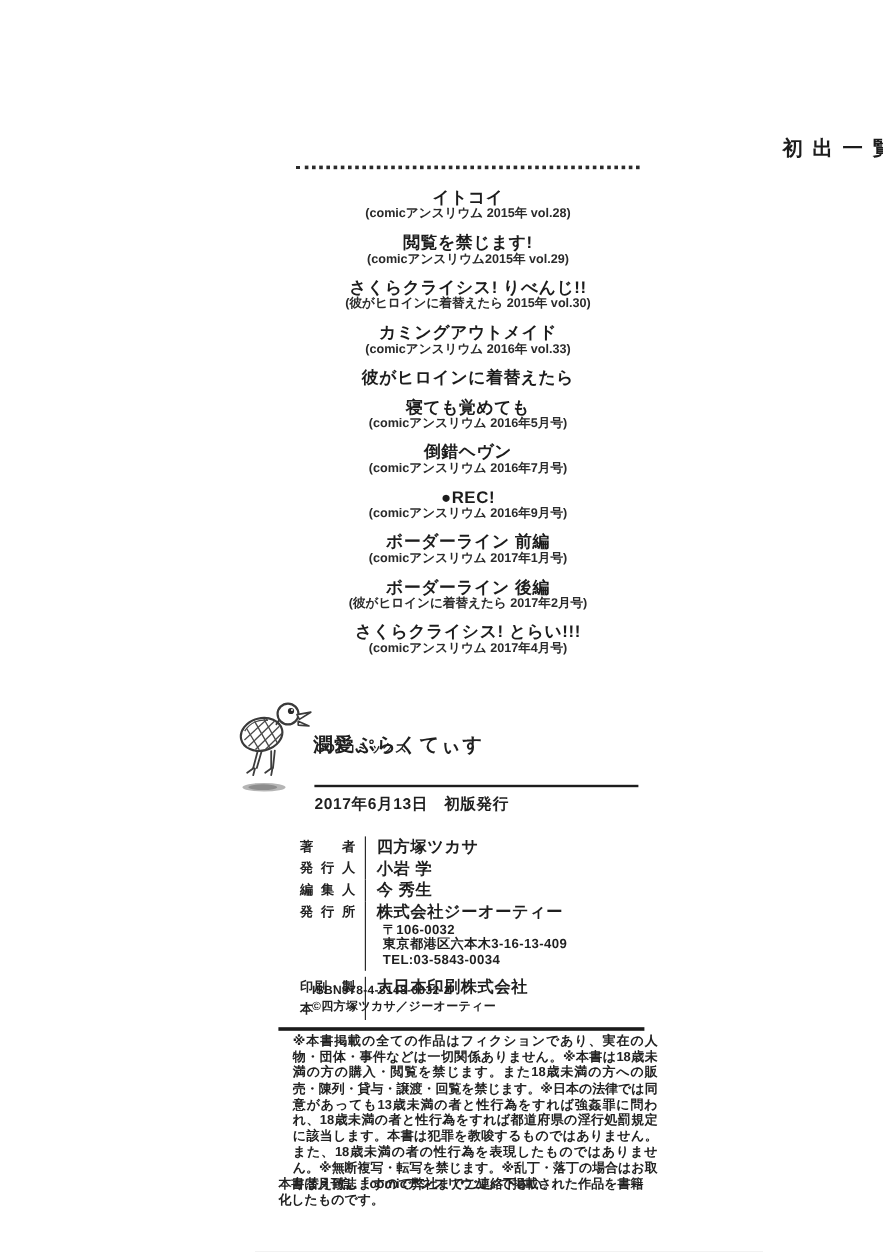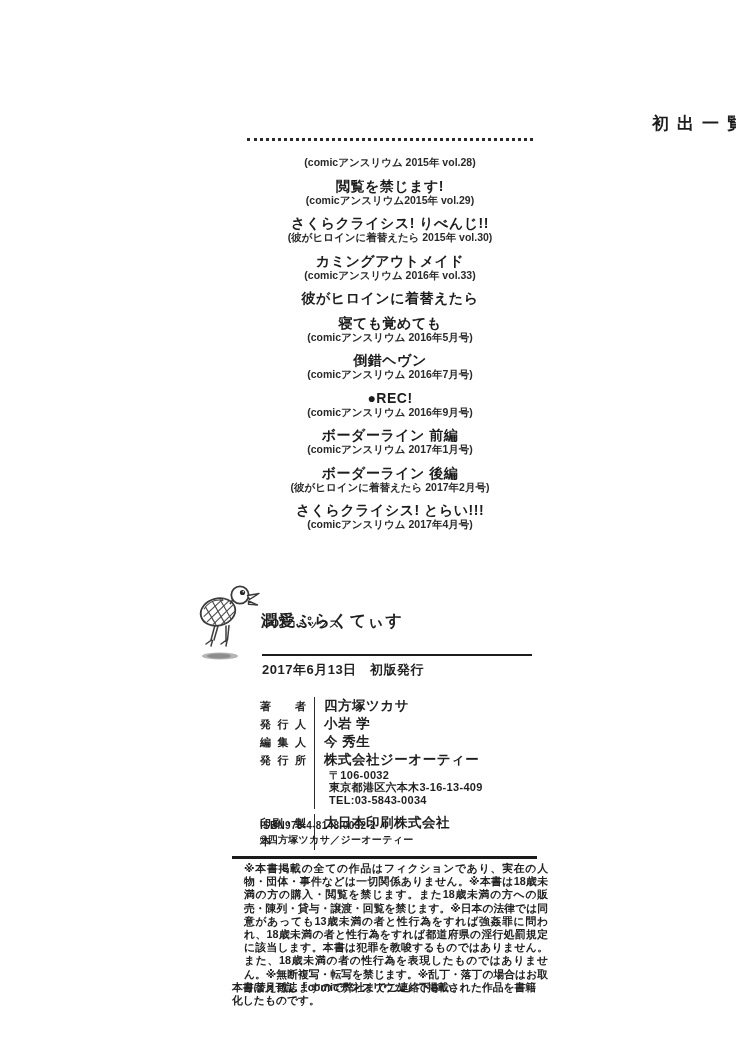--- a/index.html
+++ b/index.html
@@ -62,21 +62,21 @@
     font-size: 16px; font-weight: 700; letter-spacing: 1.5px;
   }
   .title-rule {
     position: absolute; left: 262px; top: 654px;
     width: 270px; height: 2.4px; background: #1d1d1d;
   }
   .edition-date {
     position: absolute; left: 262px; top: 661px;
     font-size: 13px; font-weight: 700; letter-spacing: 0.5px;
   }
-  .credits { position: absolute; left: 260px; top: 697px; width: 280px; }
+  .credits { position: absolute; left: 250px; top: 697px; width: 280px; }
   .credit-row { display: flex; }
   .credit-label {
     display: inline-block;
     width: 46px;
     flex: 0 0 46px;
     font-size: 11px;
     font-weight: 700;
     line-height: 18px;
     text-align: justify;
     text-align-last: justify;
@@ -125,20 +125,21 @@
 </head>
 <body>
 
 <div class="page">
 
   <div class="list-title">初出一覧</div>
   <div class="dotted-divider"></div>
 
   <div class="entries">
     <div class="entry">
+      <div class="entry-title">イトコイ</div>
       <div class="entry-src">(comicアンスリウム 2015年 vol.28)</div>
     </div>
     <div class="entry">
       <div class="entry-title">閲覧を禁じます!</div>
       <div class="entry-src">(comicアンスリウム2015年 vol.29)</div>
     </div>
     <div class="entry">
       <div class="entry-title">さくらクライシス! りべんじ!!</div>
       <div class="entry-src">(彼がヒロインに着替えたら 2015年 vol.30)</div>
     </div>

